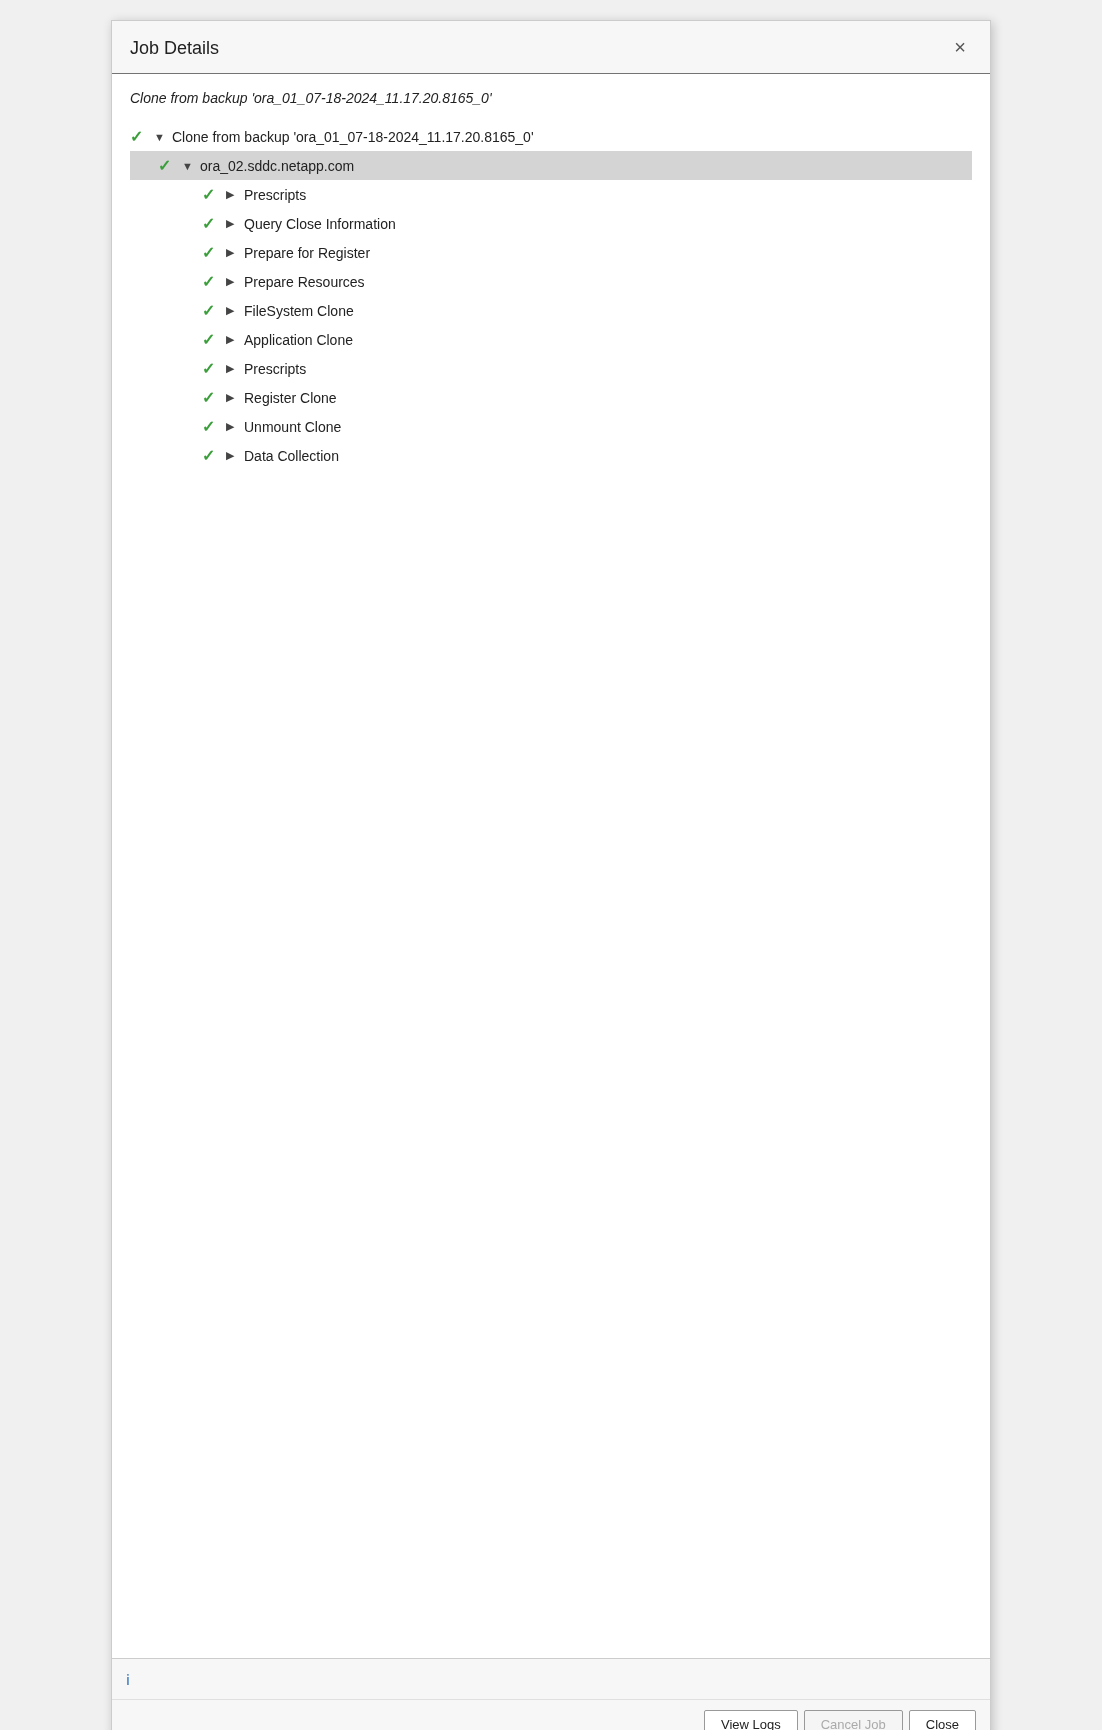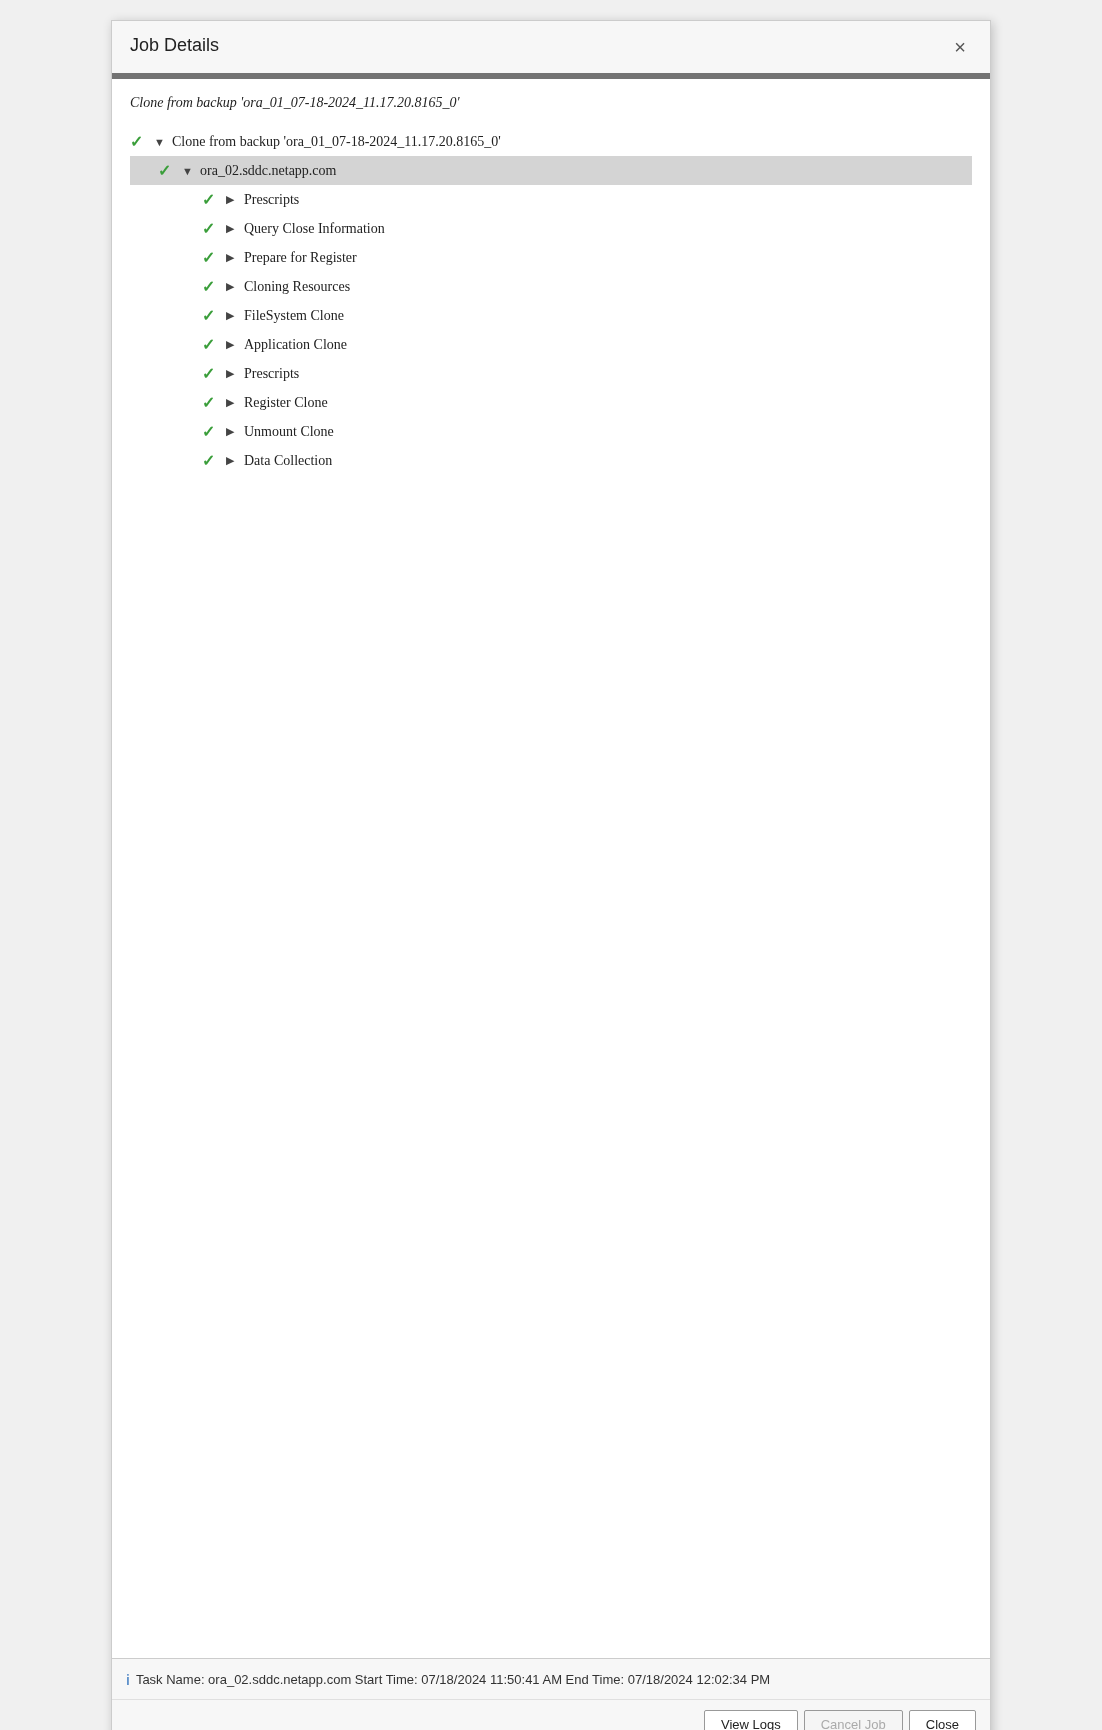--- a/index.html
+++ b/index.html
@@ -25,24 +25,24 @@
       background: #ffffff;
       border: 1px solid #cccccc;
       box-shadow: 2px 2px 10px rgba(0,0,0,0.2);
       display: flex;
       flex-direction: column;
       position: relative;
     }
 
     .dialog-header {
       display: flex;
-      align-items: flex-start;
+      align-items: flex-end;
       justify-content: space-between;
       padding: 14px 18px;
-      border-bottom: 6px solid #737373;
+      border-bottom: 1px solid #737373;
       background: #f7f7f7;
     }
 
     .dialog-title {
       font-size: 18px;
       font-weight: 500;
       color: #222222;
     }
 
     .close-btn {
@@ -52,21 +52,20 @@
       cursor: pointer;
       color: #555;
       padding: 2px 6px;
       line-height: 1;
     }
 
     .dialog-body {
       flex: 1;
       padding: 16px 18px;
       overflow-y: auto;
-      font-family: Liberation Serif, serif;
     }
 
     .job-subtitle {
       font-size: 14px;
       color: #222;
       margin-bottom: 16px;
       font-style: italic;
     }
 
     .tree-container {
@@ -186,21 +185,21 @@
           <span class="tree-label">Query Close Information</span>
         </div>
         <div class="tree-row level-2">
           <span class="check-icon">✓</span>
           <span class="tree-toggle">▶</span>
           <span class="tree-label">Prepare for Register</span>
         </div>
         <div class="tree-row level-2">
           <span class="check-icon">✓</span>
           <span class="tree-toggle">▶</span>
-          <span class="tree-label">Cloning Resources</span>
+          <span class="tree-label">Prepare Resources</span>
         </div>
         <div class="tree-row level-2">
           <span class="check-icon">✓</span>
           <span class="tree-toggle">▶</span>
           <span class="tree-label">FileSystem Clone</span>
         </div>
         <div class="tree-row level-2">
           <span class="check-icon">✓</span>
           <span class="tree-toggle">▶</span>
           <span class="tree-label">Application Clone</span>
@@ -224,21 +223,20 @@
           <span class="check-icon">✓</span>
           <span class="tree-toggle">▶</span>
           <span class="tree-label">Data Collection</span>
         </div>
       </div>
   </div>
 
   <div class="dialog-footer">
     <div class="footer-task-info">
       <span class="info-icon">ℹ</span>
-      <span>Task Name: ora_02.sddc.netapp.com Start Time: 07/18/2024 11:50:41 AM End Time: 07/18/2024 12:02:34 PM</span>
     </div>
     <div class="footer-buttons">
       <button class="btn">View Logs</button>
       <button class="btn" disabled="">Cancel Job</button>
       <button class="btn">Close</button>
     </div>
   </div>
 </div>
 
 </body></html>

